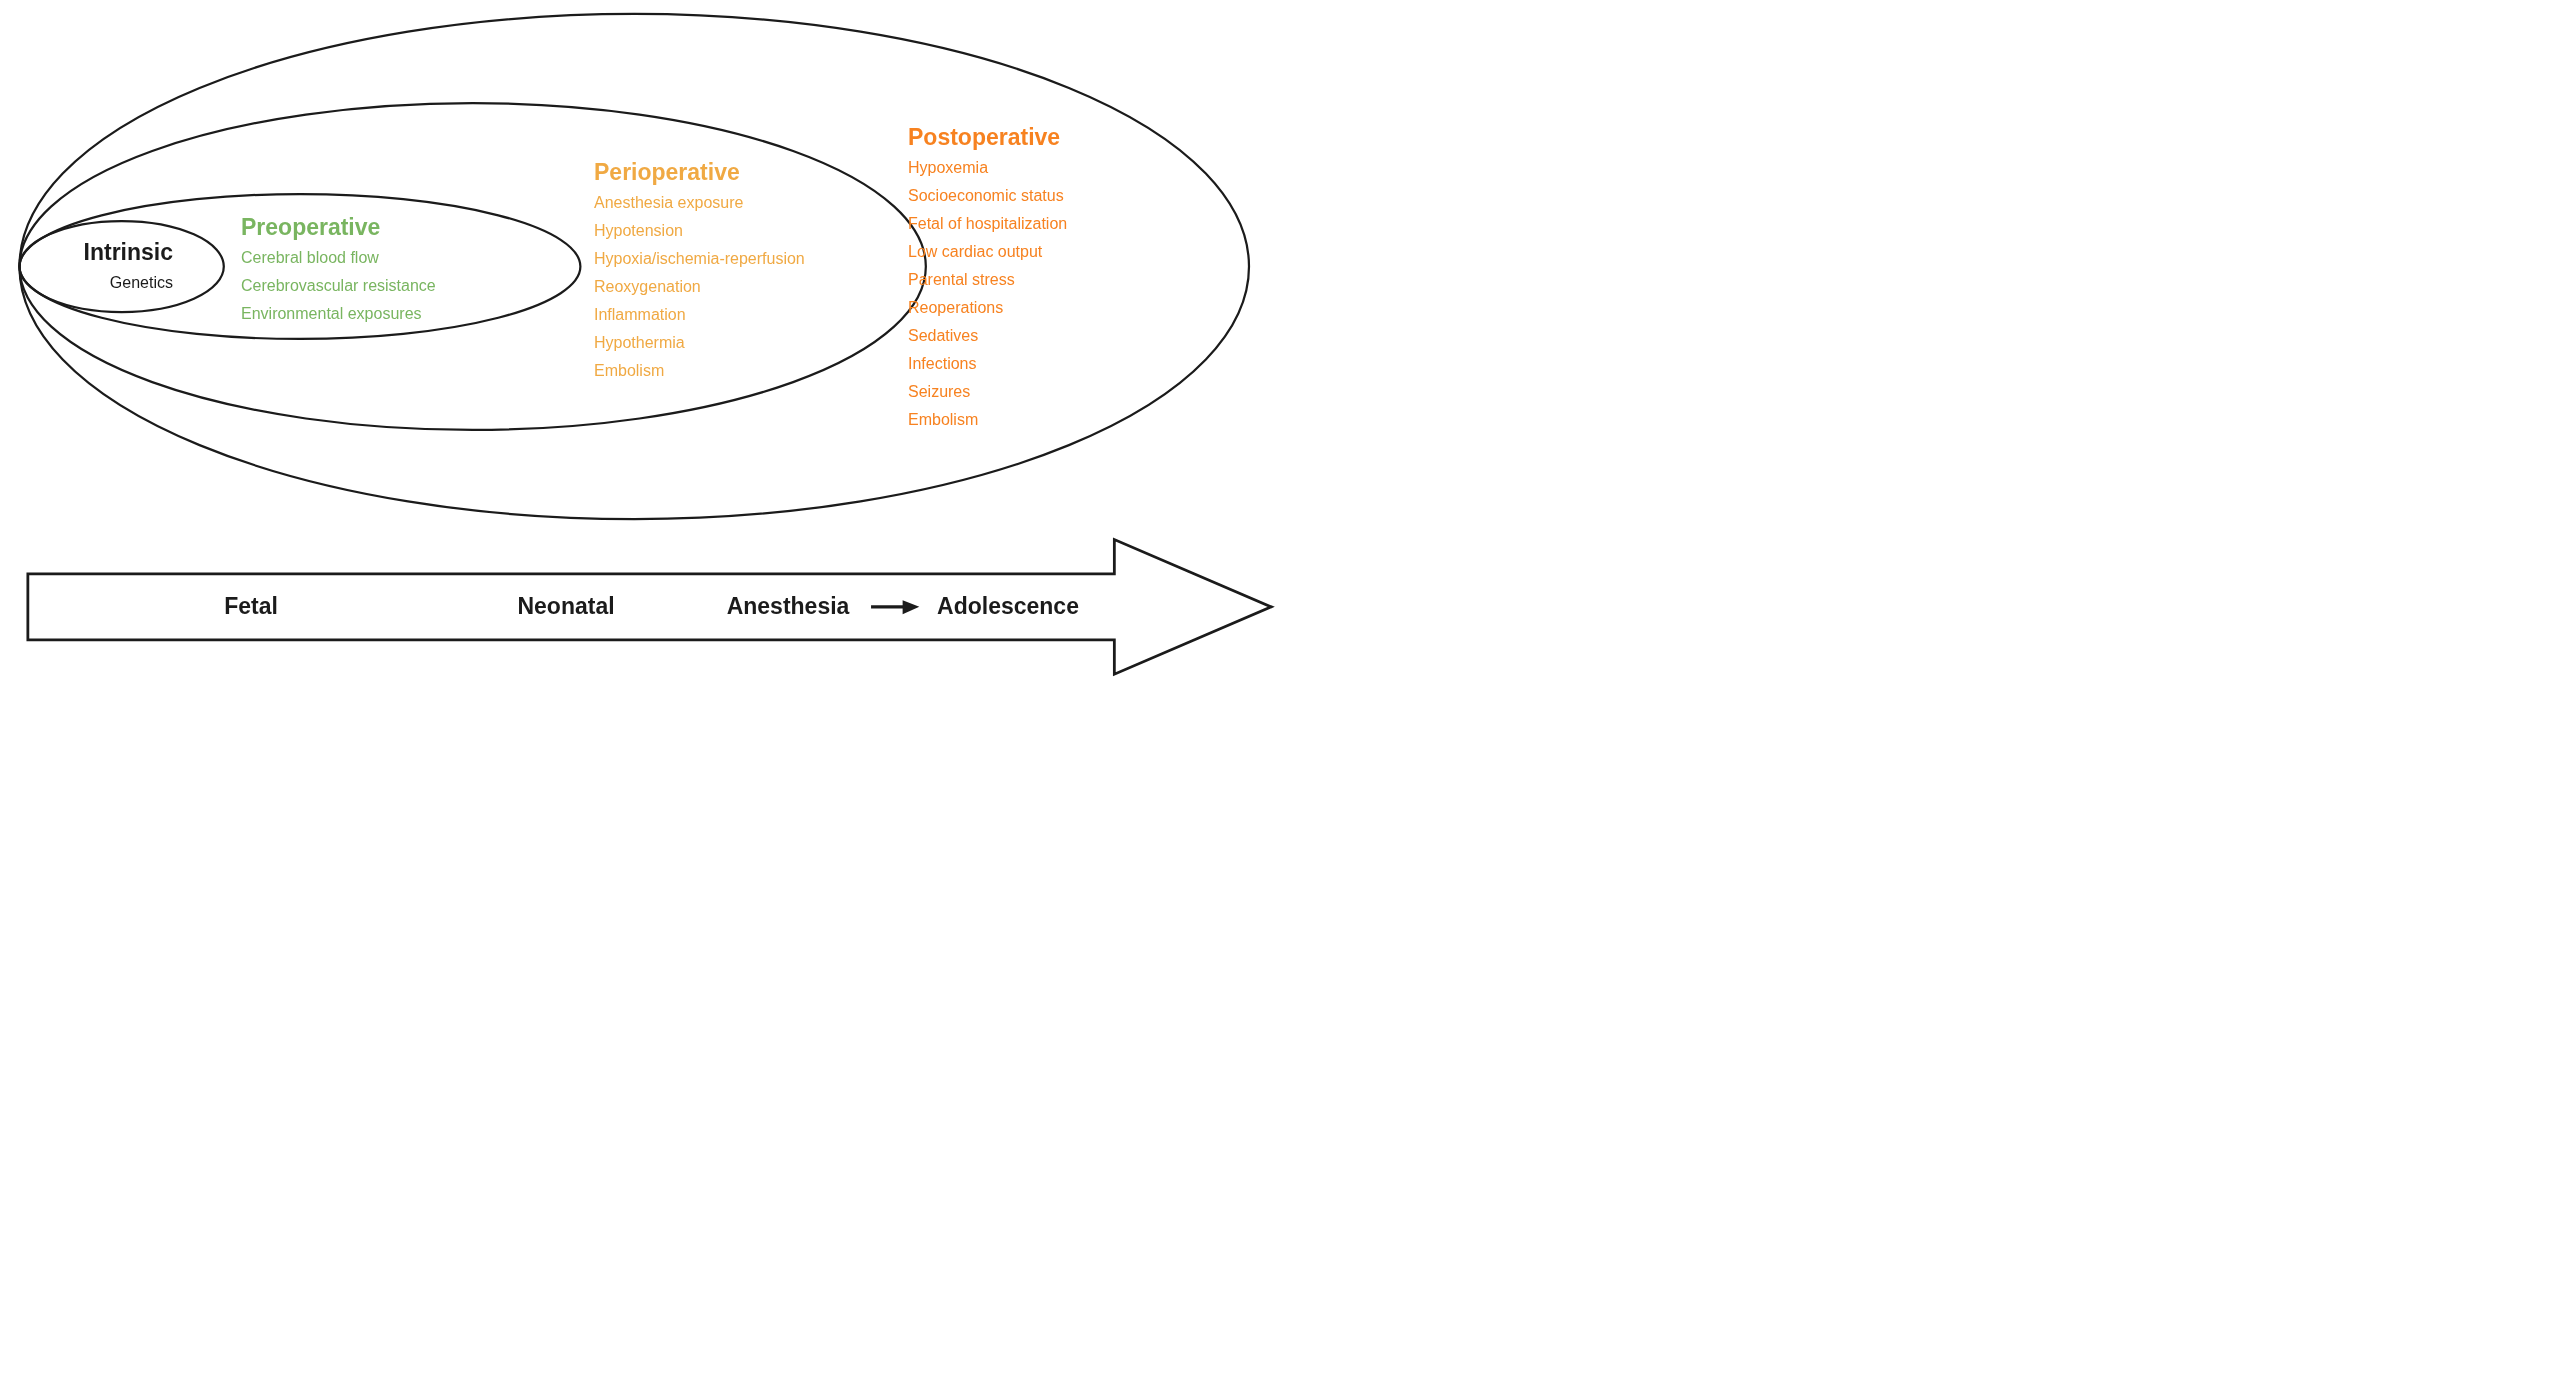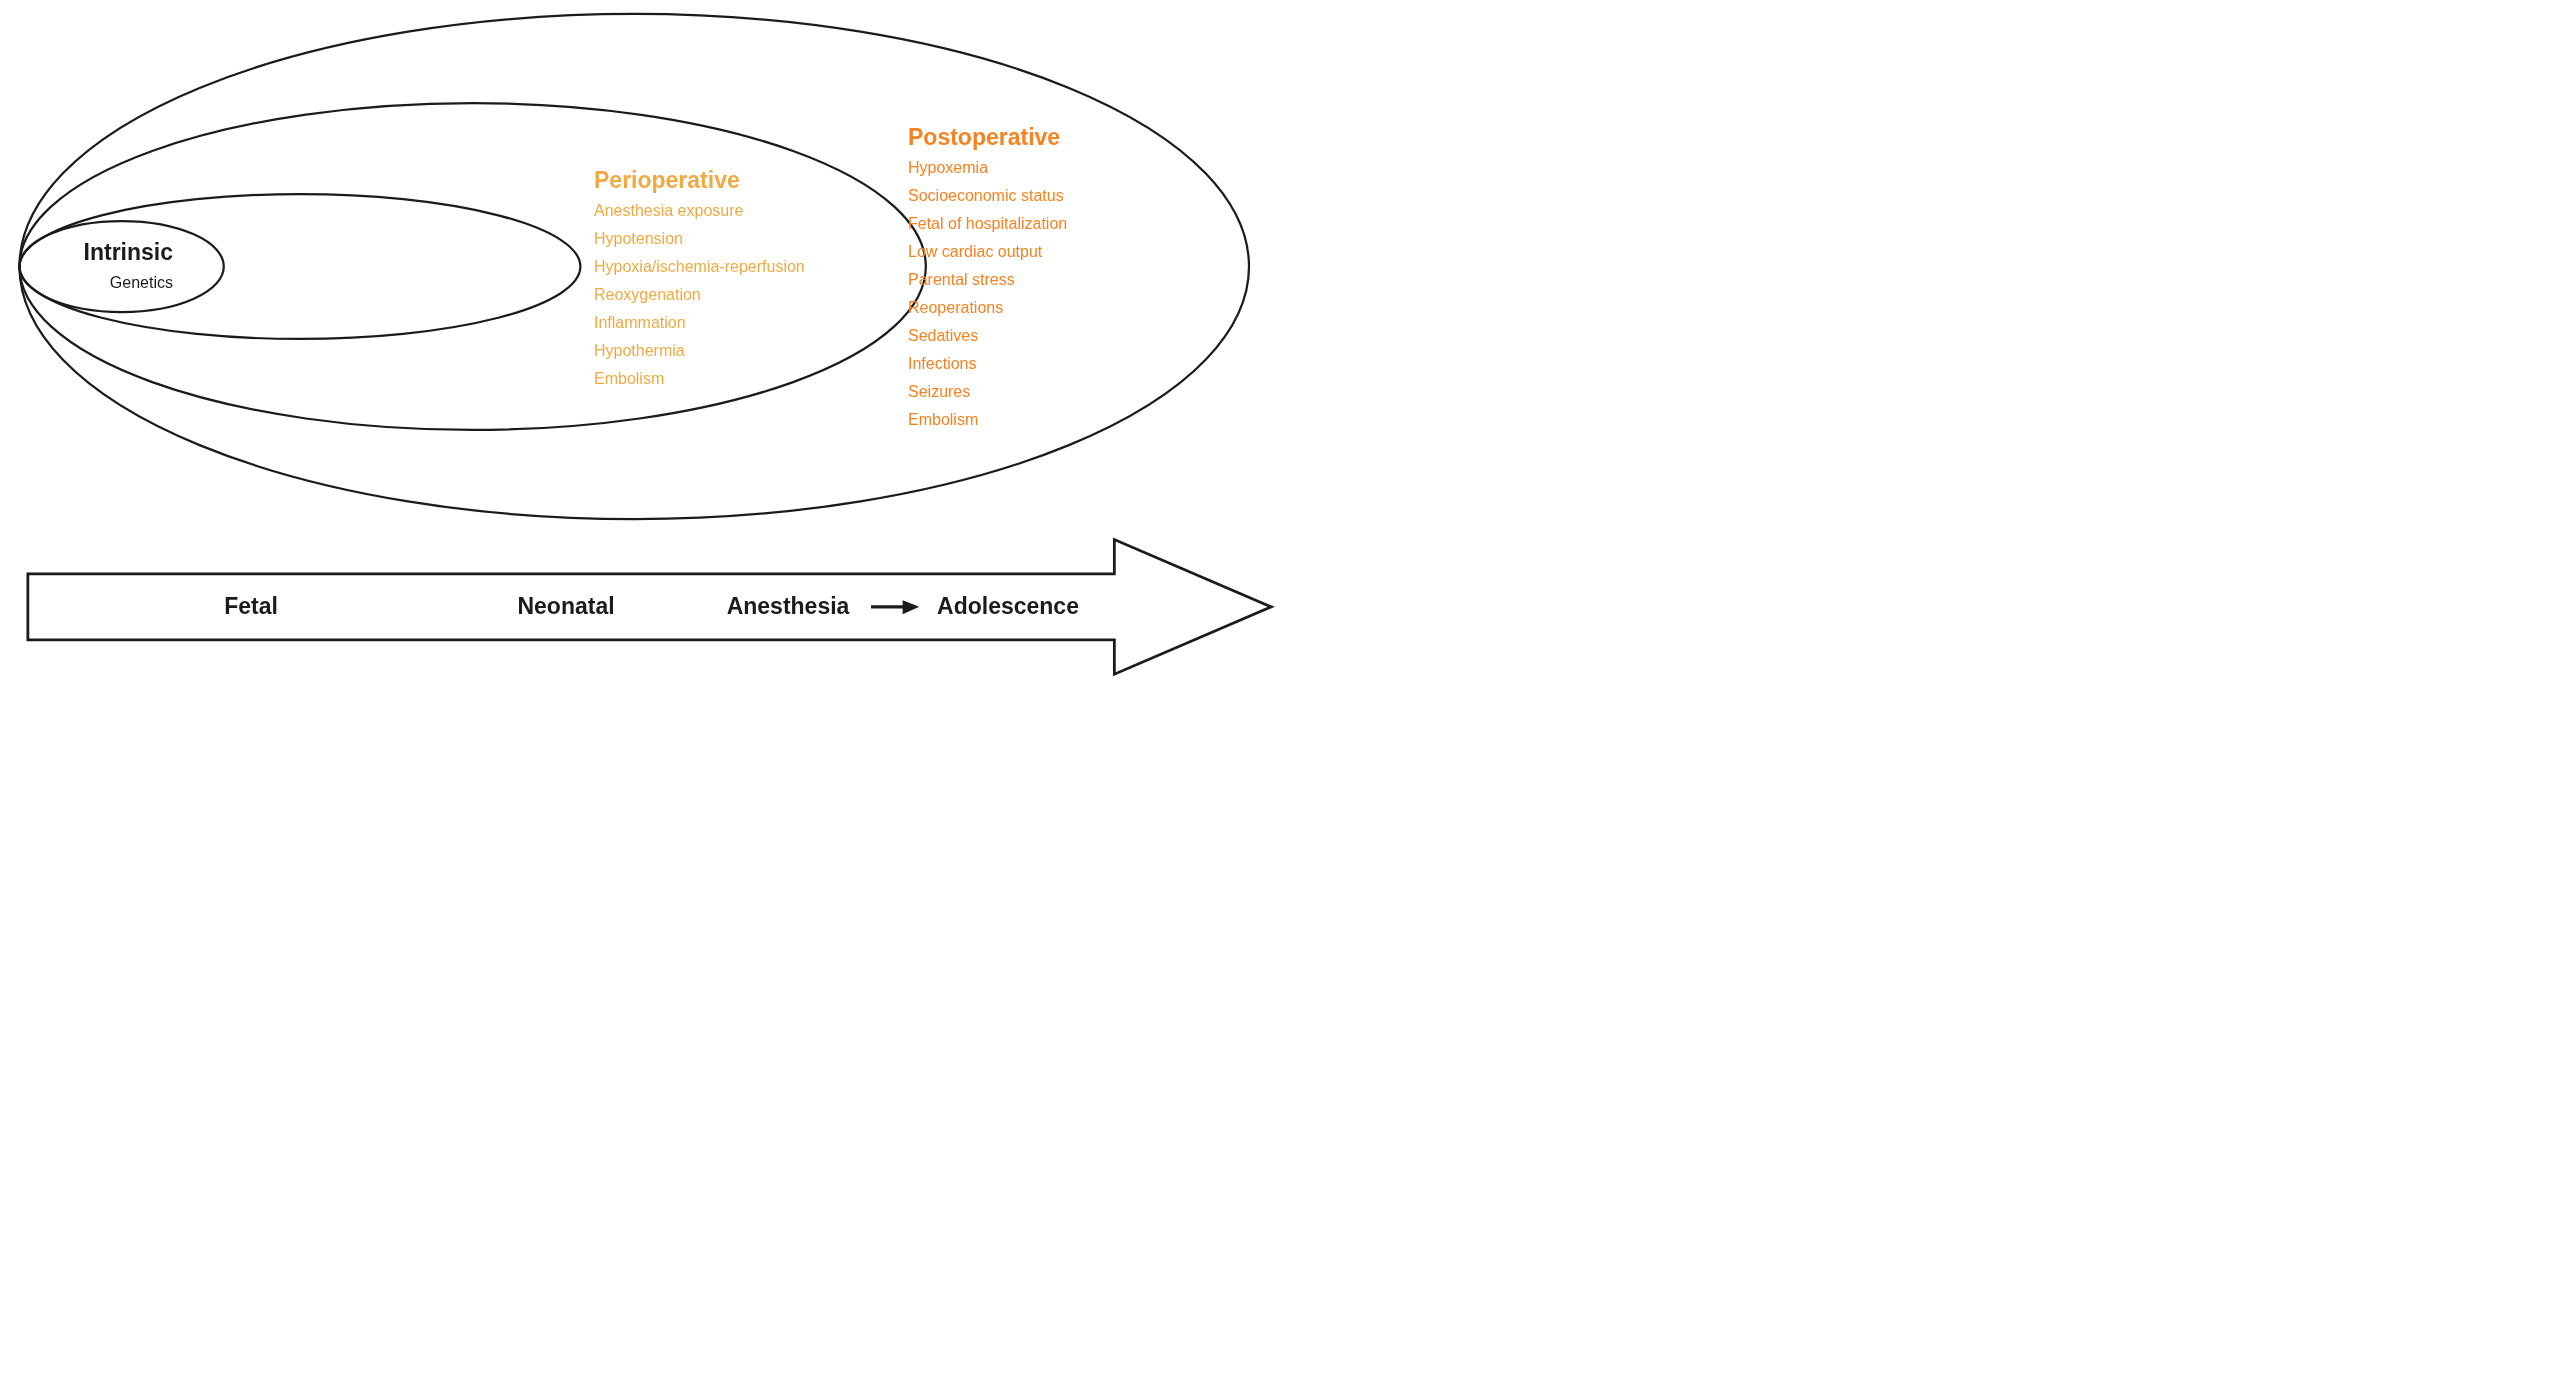--- a/index.html
+++ b/index.html
@@ -30,21 +30,21 @@
     font-size: 23px;
     font-weight: 700;
     line-height: 33px;
   }
   .ritem {
     font-size: 16px;
     line-height: 28px;
   }
   .region.intrinsic      { color: var(--c-intrinsic, #1b1b1b); text-align: right; }
   .region.preoperative   { color: var(--c-preoperative, #79b560); }
-  .region.perioperative  { color: var(--c-perioperative, #f0a943); margin-top: 8px; }
+  .region.perioperative  { color: var(--c-perioperative, #f0a943); }
   .region.postoperative  { color: var(--c-postoperative, #f78220); }
   .stage-label {
     position: absolute;
     top: 592px;
     transform: translateX(-50%);
     font-size: 23px;
     font-weight: 700;
     line-height: 28px;
     color: var(--c-outline, #1b1b1b);
     white-space: nowrap;
@@ -68,20 +68,26 @@
       <line x1="938" y1="653.5" x2="974" y2="653.5" stroke="var(--c-outline, #1b1b1b)" stroke-width="3.5"></line>
       <polygon points="972,646.5 990,653.5 972,661.5" fill="var(--c-outline, #1b1b1b)"></polygon>
     </g>
   </svg>
 
   <div class="region intrinsic" style="left:37px; top:236px; width:136px;">
     <div class="rtitle">Intrinsic</div>
     <div class="ritem">Genetics</div>
   </div>
 
+  <div class="region preoperative" style="left:241px; top:211px;">
+    <div class="rtitle">Preoperative</div>
+    <div class="ritem">Cerebral blood flow</div>
+    <div class="ritem">Cerebrovascular resistance</div>
+    <div class="ritem">Environmental exposures</div>
+  </div>
 
   <div class="region perioperative" style="left:594px; top:156px;">
     <div class="rtitle">Perioperative</div>
     <div class="ritem">Anesthesia exposure</div>
     <div class="ritem">Hypotension</div>
     <div class="ritem">Hypoxia/ischemia-reperfusion</div>
     <div class="ritem">Reoxygenation</div>
     <div class="ritem">Inflammation</div>
     <div class="ritem">Hypothermia</div>
     <div class="ritem">Embolism</div>

